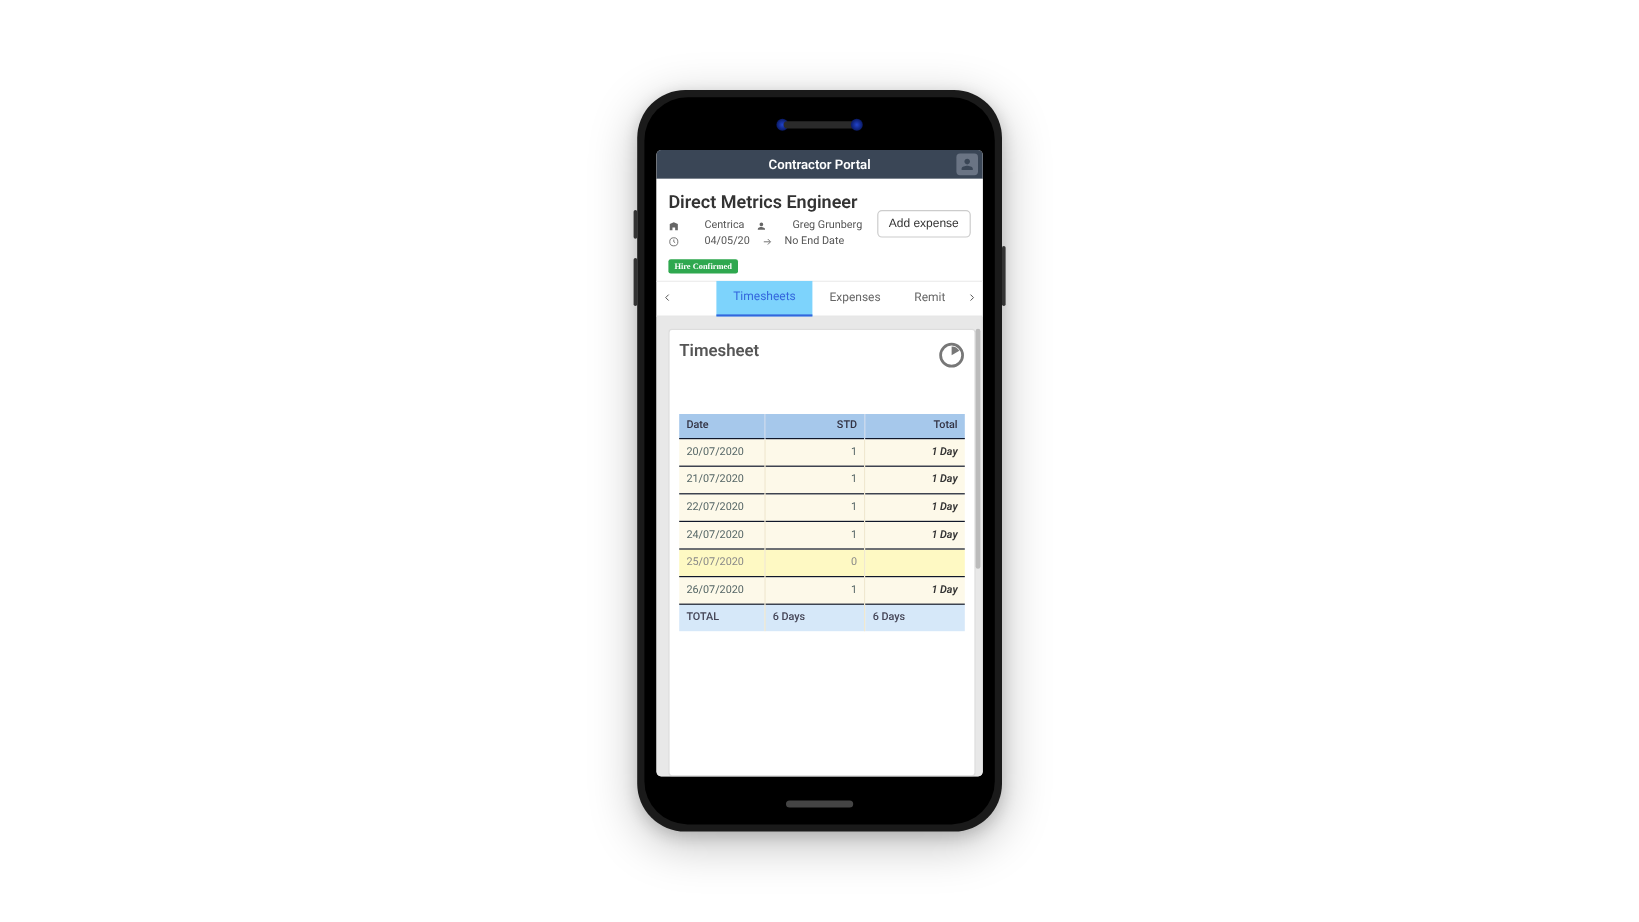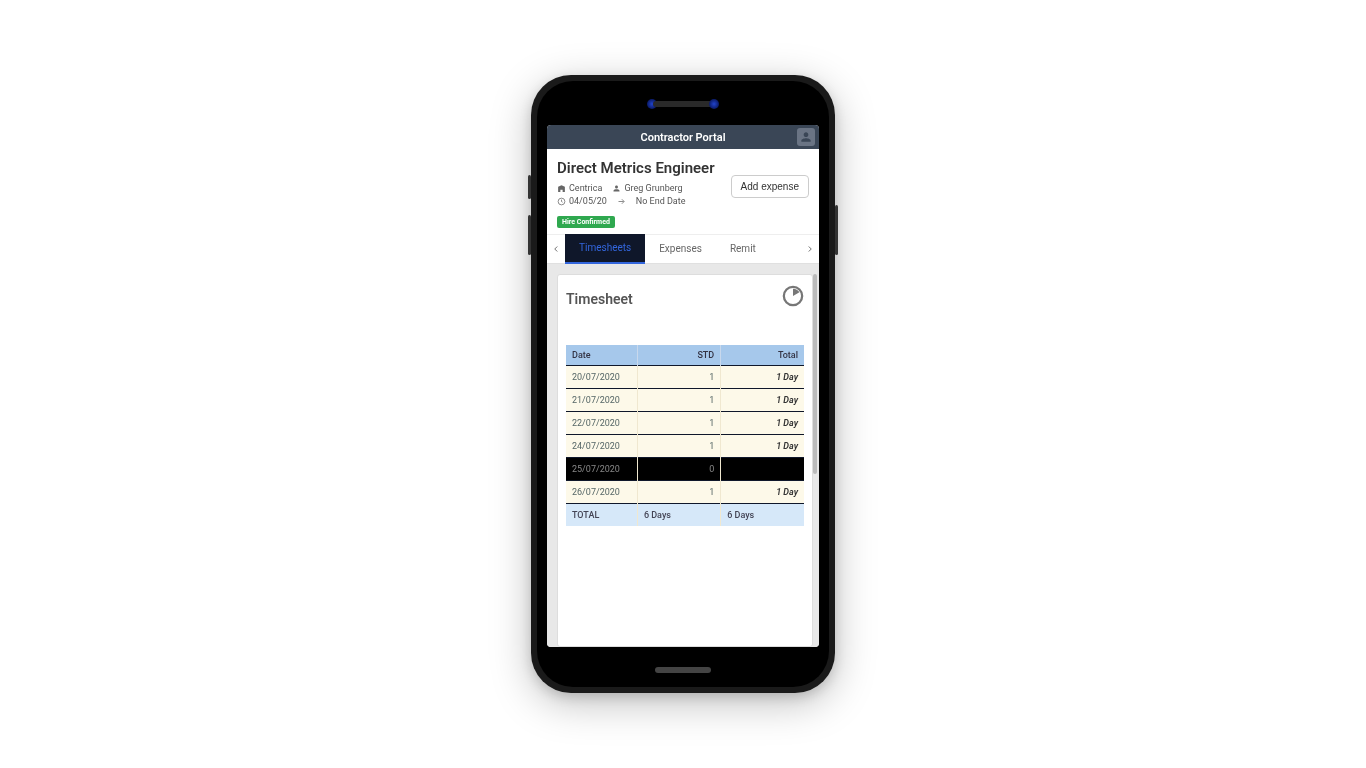--- a/index.html
+++ b/index.html
@@ -116,21 +116,21 @@
     position: relative;
   }
   .job-title {
     font-size: 15px;
     font-weight: 600;
     color: #333;
     margin-bottom: 6px;
   }
   .meta-rows { font-size: 9px; color: #555; }
   .meta-row { display: flex; align-items: center; gap: 10px; margin-bottom: 3px; }
-  .meta-item { display: inline-flex; align-items: center; gap: 3px; }
+  .meta-item { display: inline-flex; align-items: center; gap: 21px; }
   .meta-item svg { width: 9px; height: 9px; fill: #666; }
   .add-expense-btn {
     position: absolute;
     right: 10px;
     top: 26px;
     background: #fff;
     border: 1px solid #ccc;
     border-radius: 4px;
     padding: 5px 9px;
     font-size: 10px;
@@ -139,20 +139,21 @@
   }
   .badge {
     display: inline-block;
     background: #2fa84f;
     color: #fff;
     font-size: 7px;
     font-weight: 700;
     padding: 2px 5px;
     border-radius: 2px;
     margin-top: 2px;
+    font-family: Liberation Serif, serif;
   }
   .tabs {
     background: #fff;
     display: flex;
     align-items: center;
     height: 30px;
     border-top: 1px solid #eee;
     border-bottom: 1px solid #e0e0e0;
     position: relative;
   }
@@ -168,23 +169,24 @@
   .tab {
     padding: 0 14px;
     font-size: 10px;
     color: #666;
     line-height: 29px;
     white-space: nowrap;
     cursor: pointer;
   }
   .tab.active {
     color: #3366dd;
-    background: #0f172a;
+    background: #7dd3fc;
     border-bottom: 2px solid #3366dd;
     line-height: 28px;
+    margin-left: 32px;
   }
   .content-area {
     flex: 1;
     background: #e8e8e8;
     padding: 10px 6px 0 10px;
     overflow: hidden;
     position: relative;
   }
   .scrollbar-track {
     position: absolute;
@@ -201,21 +203,21 @@
     border-radius: 2px;
   }
   .card {
     background: #fff;
     border: 1px solid #ddd;
     border-radius: 3px;
     padding: 10px 8px 4px 8px;
     height: 100%;
     overflow: hidden;
   }
-  .card-header { display: flex; align-items: flex-end; justify-content: space-between; margin-bottom: 10px; }
+  .card-header { display: flex; align-items: flex-start; justify-content: space-between; margin-bottom: 10px; }
   .card-title { font-size: 14px; font-weight: 600; color: #555; }
   .clock-icon { width: 22px; height: 22px; }
   .clock-icon circle { fill: none; stroke: #777; stroke-width: 2.5; }
   .tbl { width: 100%; border-collapse: collapse; font-size: 9px; margin-top: 38px; }
   .tbl th {
     background: #a6c8eb;
     color: #334;
     font-weight: 500;
     padding: 5px 6px;
     text-align: left;
@@ -228,21 +230,21 @@
     border-top: 1px solid #0f172a;
     border-right: 1px solid #f0e8d0;
     color: #566;
   }
   .tbl td:last-child { border-right: none; font-weight: 600; color: #333; }
   .tbl td.al { text-align: left; }
   .tbl td.ar { text-align: right; }
   .tbl tr.data-row td:nth-child(1) { background: #fdf9e9; }
   .tbl tr.data-row td:nth-child(2) { background: #fdf9e9; }
   .tbl tr.data-row td:nth-child(3) { background: #fdf9e9; font-style: italic; }
-  .tbl tr.zero-row td { background: #000000; color: #888; }
+  .tbl tr.zero-row td { background: #fef9c3; color: #888; }
   .tbl tr.zero-row td:last-child { color: #888; font-weight: normal; }
   .tbl tr.total-row td { background: #d6e8f9; font-weight: 500; color: #445; }
 </style>
 </head>
 <body>
 
 <div class="phone-outer">
   <div class="side-btn left1"></div>
   <div class="side-btn left2"></div>
   <div class="side-btn right1"></div>

